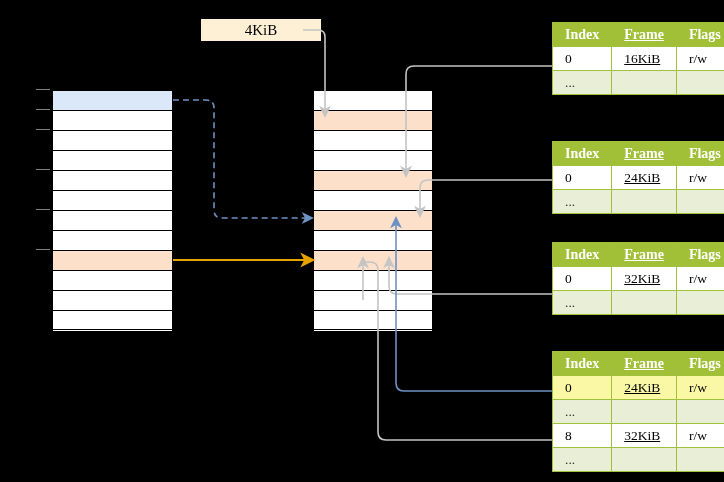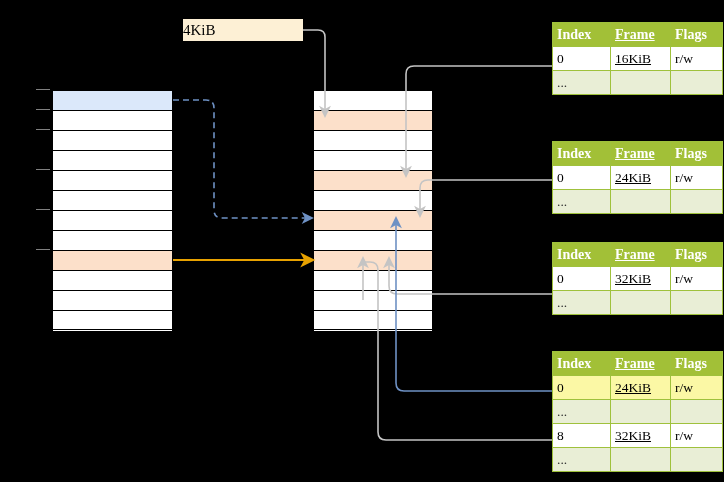--- a/index.html
+++ b/index.html
@@ -15,27 +15,27 @@
   .col .cell.blue{background:#dbe8fa;}
   .col .cell.peach{background:#fce0ca;}
 
   .colframe{position:absolute;box-sizing:border-box;border:1.4px solid #000;}
 
   
   .tick{position:absolute;height:1.4px;width:14px;background:#808080;}
 
   
   .chip{position:absolute;background:#fdf0d5;border:0;
-        display:flex;align-items:center;justify-content:flex-start;
-        font-size:15px;color:#000;}
+        display:flex;align-items:center;justify-content:center;
+        font-size:15px;color:#000;margin-left:18px;}
 
   
   .ptable{position:absolute;border-collapse:collapse;
           border:1px solid #9fc13c;font-size:13.5px;}
-  .ptable td,.ptable th{border:1px solid #9fc13c;padding:2px 4px;
+  .ptable td,.ptable th{border:1px solid #9fc13c;padding:2px 12px;
           height:24px;box-sizing:border-box;text-align:left;
           vertical-align:middle;color:#000;font-weight:normal;}
   .ptable th{background:#a2c037;color:#fff;font-weight:bold;font-size:14px;}
   .ptable td{background:#fff;}
   .ptable tr.dots td{background:#e9eed6;color:#333;}
   .ptable td.hl{background:#fbf8a5;}
   .c-index{width:58px;}
   .c-frame{width:60px;text-decoration:underline;}
   .c-flags{width:52px;}
 

